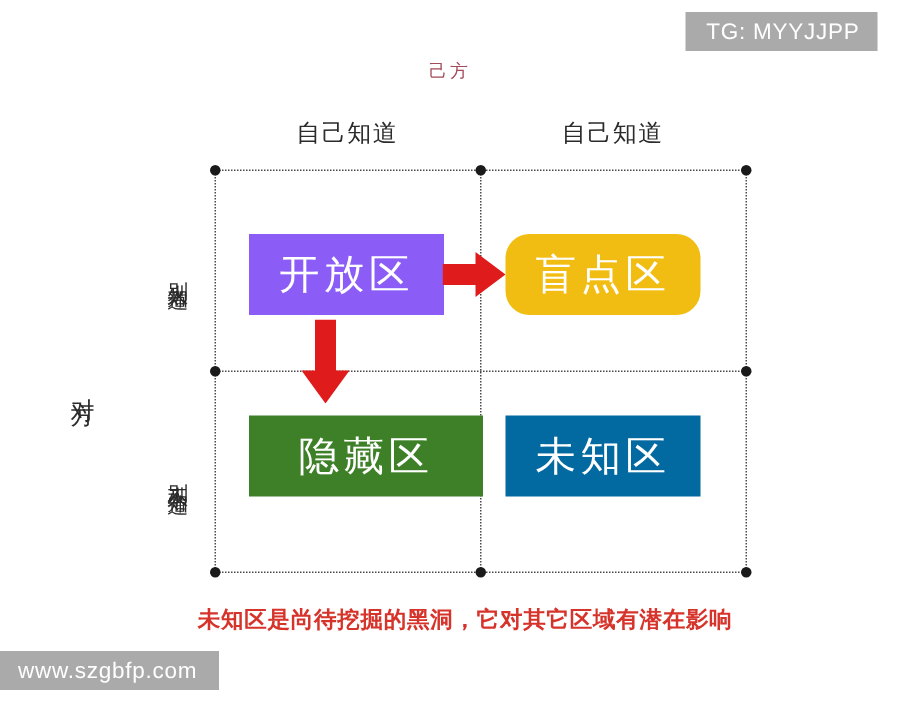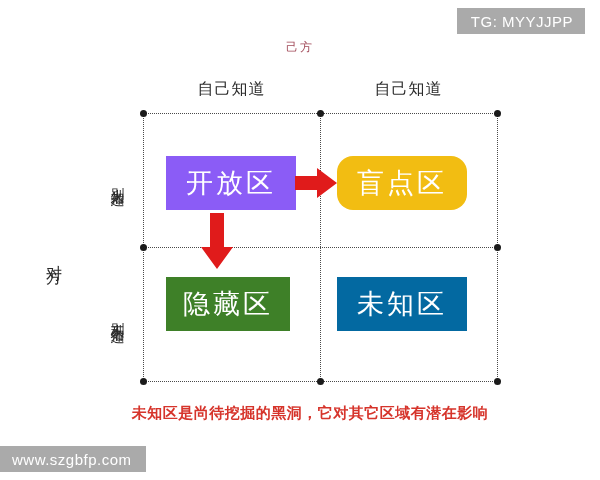--- a/index.html
+++ b/index.html
@@ -35,21 +35,21 @@
   }
   #wm-top {
     right: 15px;
     top: 8px;
     height: 26px;
     padding: 0 12px 0 14px;
     font-size: 15px;
   }
   #wm-bottom {
     left: 0;
-    bottom: 8px;
+    bottom: 20px;
     height: 26px;
     padding: 0 14px 0 12px;
     font-size: 15px;
   }
 
   
   #title-self {
     position: absolute;
     left: 0; right: 0;
     top: 39px;
@@ -138,21 +138,21 @@
     justify-content: center;
     color: #ffffff;
     font-size: 27px;
     letter-spacing: 3px;
     font-family: "Liberation Sans", "DejaVu Sans", sans-serif;
     font-weight: normal;
     box-sizing: border-box;
   }
   #box-open   { left: 23px;  top: 43px;  width: 130px; height: 54px; background: #3d76c4; }
   #box-blind  { left: 194px; top: 43px;  width: 130px; height: 54px; background: #f2bd12; border-radius: 16px; }
-  #box-hidden { left: 23px;  top: 164px; width: 124px; height: 54px; background: #3e8028; }
+  #box-hidden { left: 23px;  top: 164px; width: 156px; height: 54px; background: #3e8028; }
   #box-unknown{ left: 194px; top: 164px; width: 130px; height: 54px; background: #f01414; }
 
   
   .arrow {
     position: absolute;
   }
   #arrow-right { left: 152px; top: 52px; }
   #arrow-down  { left: 56px;  top: 100px; }
 
   

